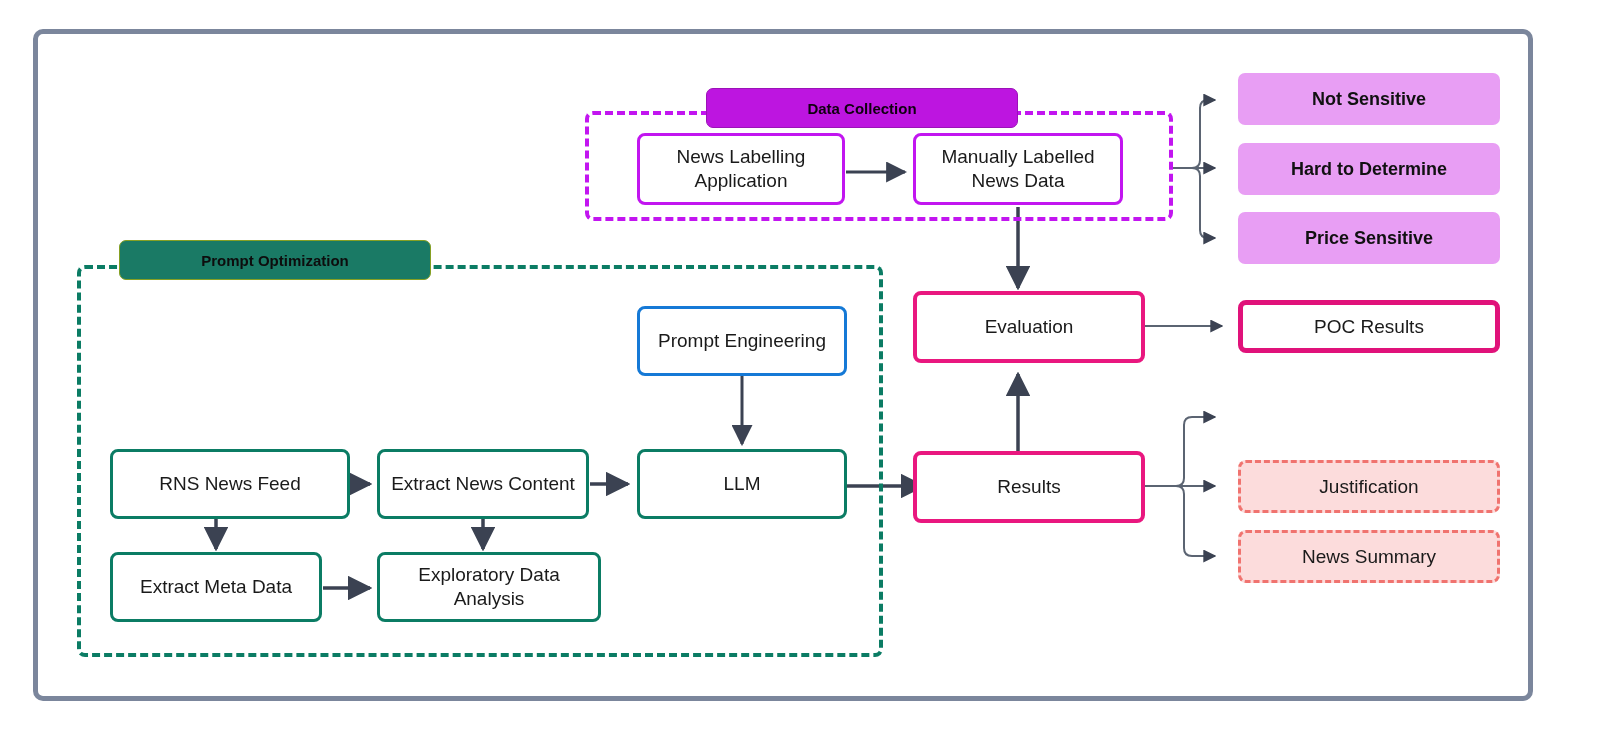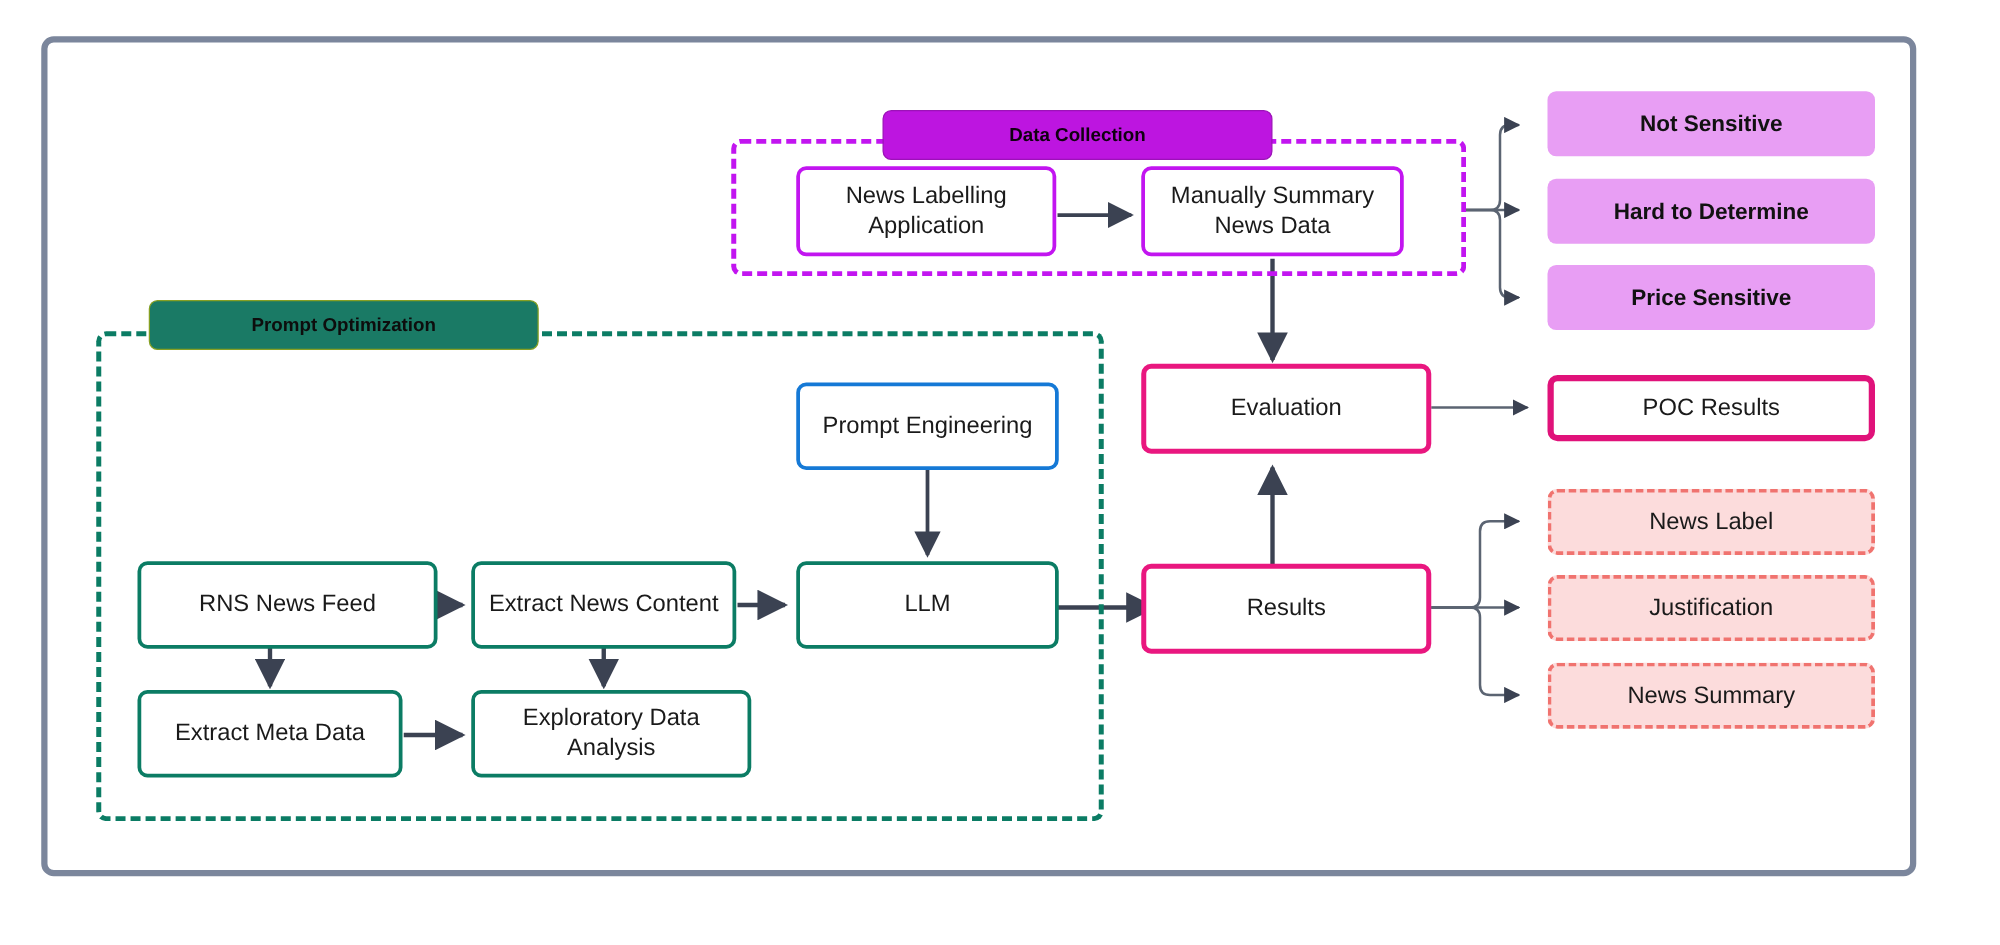--- a/index.html
+++ b/index.html
@@ -180,21 +180,21 @@
 
   <div class="group-title group-title-purple" style="left:706px; top:88px; width:312px; height:40px;">
     <span>Data Collection</span>
   </div>
 
   <div class="node node-purple" style="left:637px; top:133px; width:208px; height:72px;">
     <span>News Labelling Application</span>
   </div>
 
   <div class="node node-purple" style="left:913px; top:133px; width:210px; height:72px;">
-    <span>Manually Summary News Data</span>
+    <span>Manually Labelled News Data</span>
   </div>
 
   <div class="chip" style="left:1238px; top:73px; width:262px; height:52px;">
     <span>Not Sensitive</span>
   </div>
   <div class="chip" style="left:1238px; top:143px; width:262px; height:52px;">
     <span>Hard to Determine</span>
   </div>
   <div class="chip" style="left:1238px; top:212px; width:262px; height:52px;">
     <span>Price Sensitive</span>
@@ -235,23 +235,20 @@
   </div>
 
   <div class="node node-pink" style="left:913px; top:451px; width:232px; height:72px;">
     <span>Results</span>
   </div>
 
   <div class="node node-pink-thick" style="left:1238px; top:300px; width:262px; height:53px;">
     <span>POC Results</span>
   </div>
 
-  <div class="chip-dashed" style="left:1238px; top:391px; width:262px; height:53px;">
-    <span>News Label</span>
-  </div>
   <div class="chip-dashed" style="left:1238px; top:460px; width:262px; height:53px;">
     <span>Justification</span>
   </div>
   <div class="chip-dashed" style="left:1238px; top:530px; width:262px; height:53px;">
     <span>News Summary</span>
   </div>
 
 </div>
 
 </body></html>

